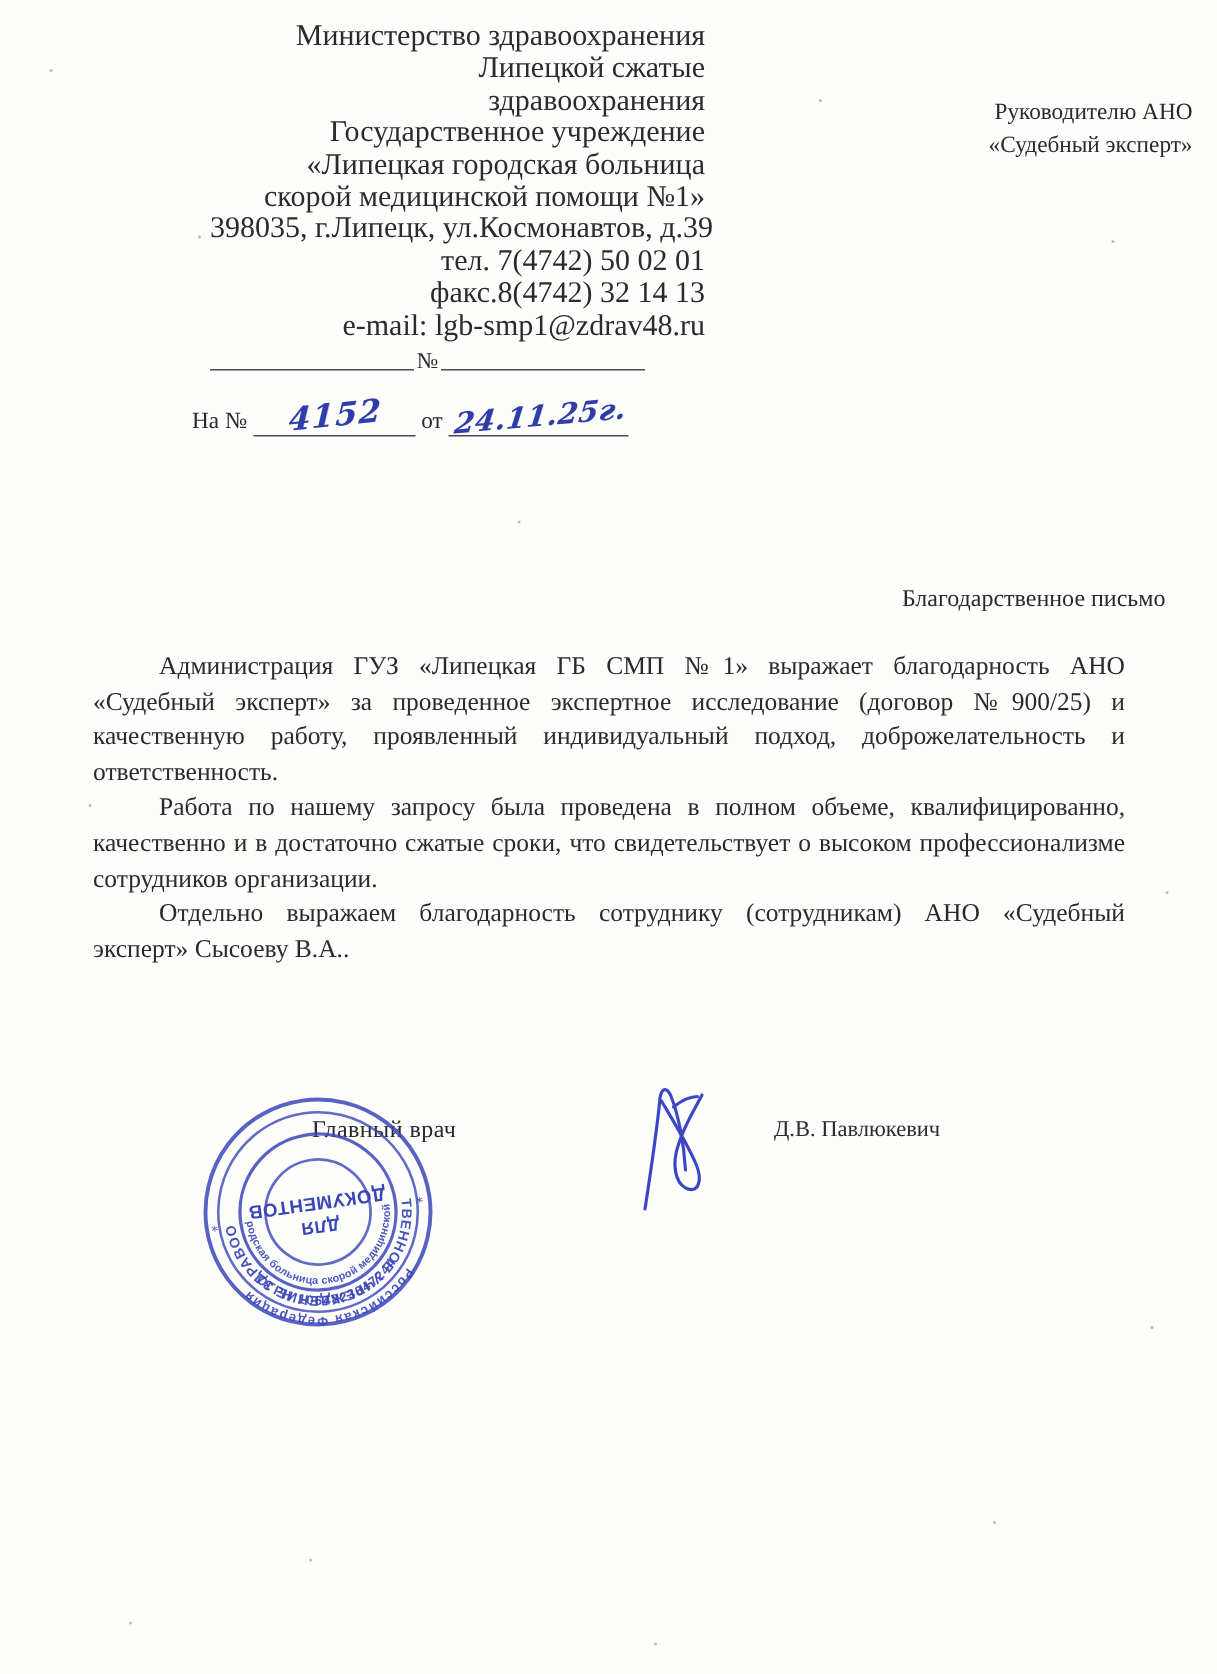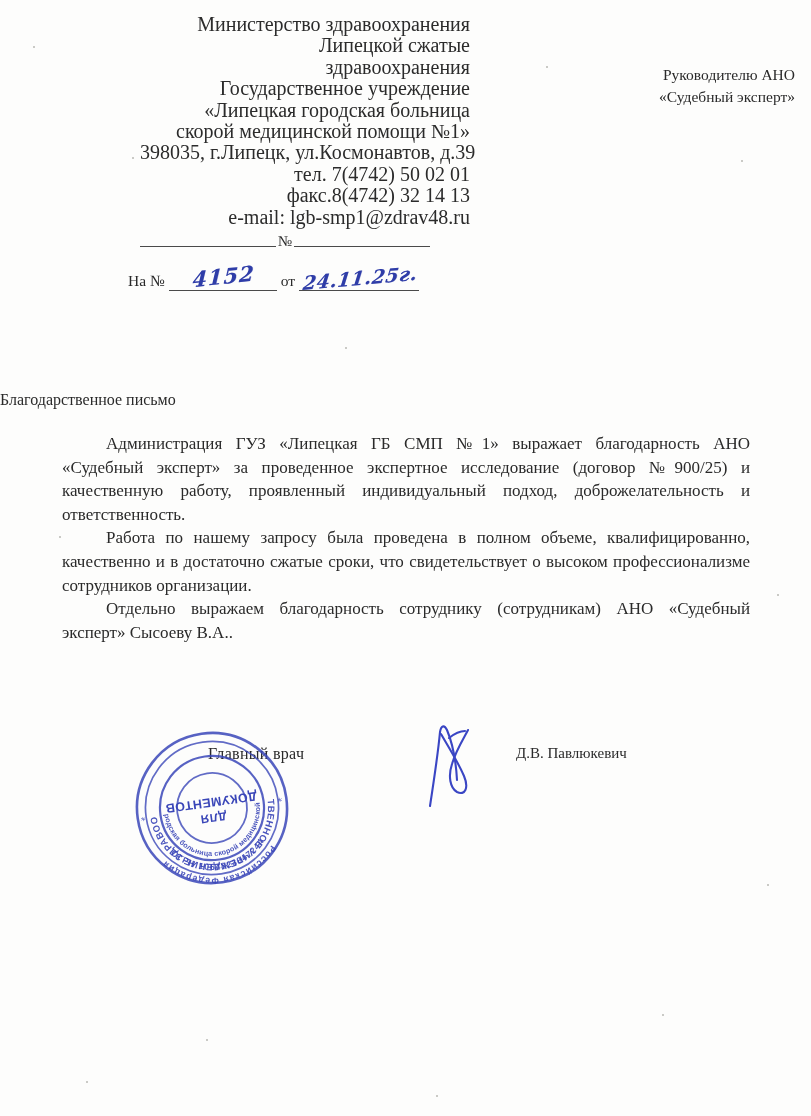--- a/index.html
+++ b/index.html
@@ -106,21 +106,21 @@
     font-size: 15.5px;
     line-height: 22px;
   }
 
   
   .doc-title {
     position: absolute;
     left: 0;
     top: 391px;
     width: 777px;
-    text-align: left;
+    text-align: right;
     font-size: 16px;
   }
 
   
   .body-text {
     position: absolute;
     left: 62px;
     top: 432px;
     width: 688px;
     font-size: 17px;

